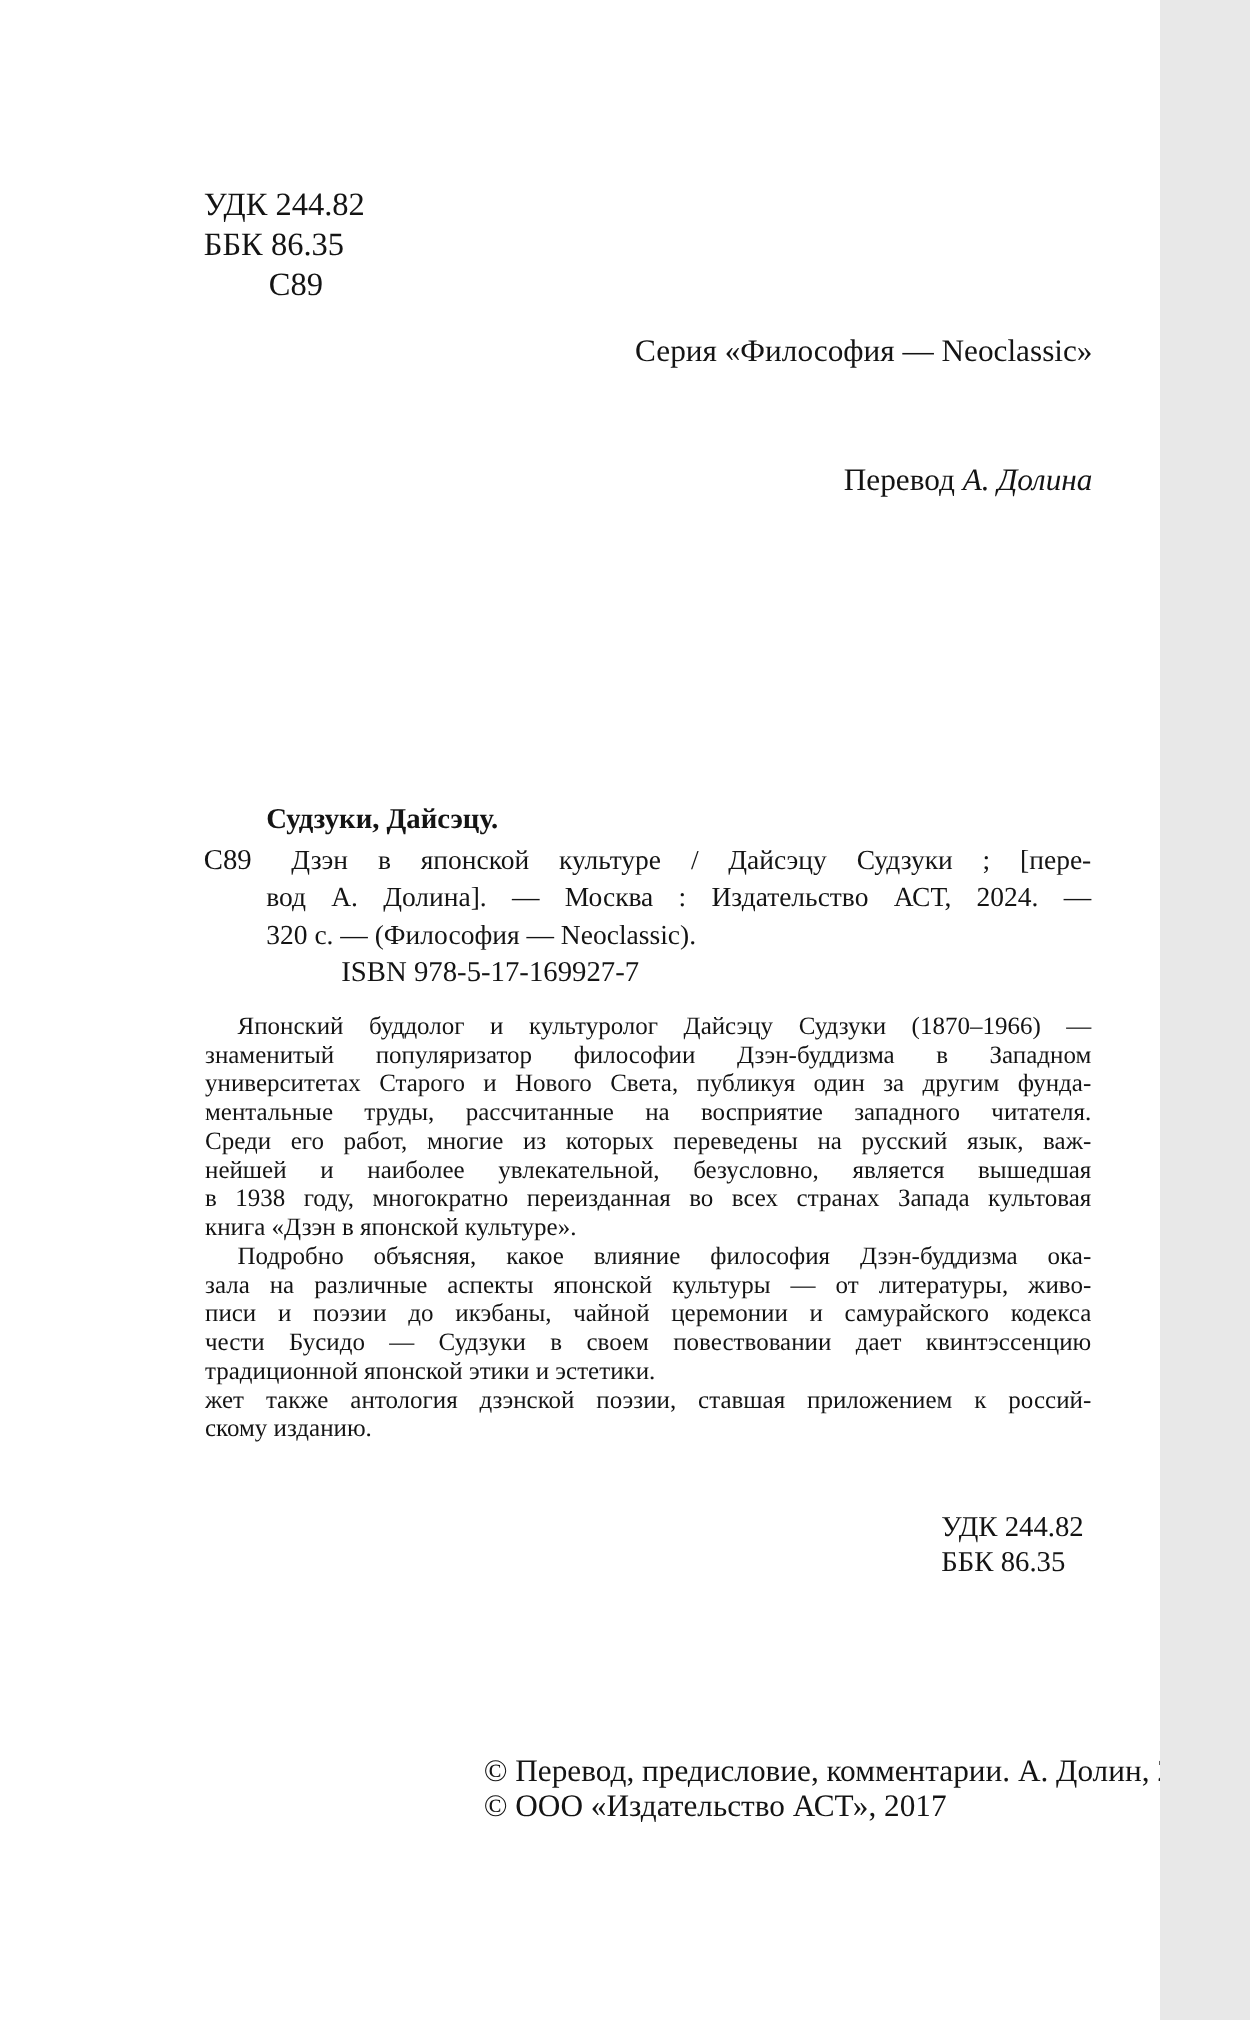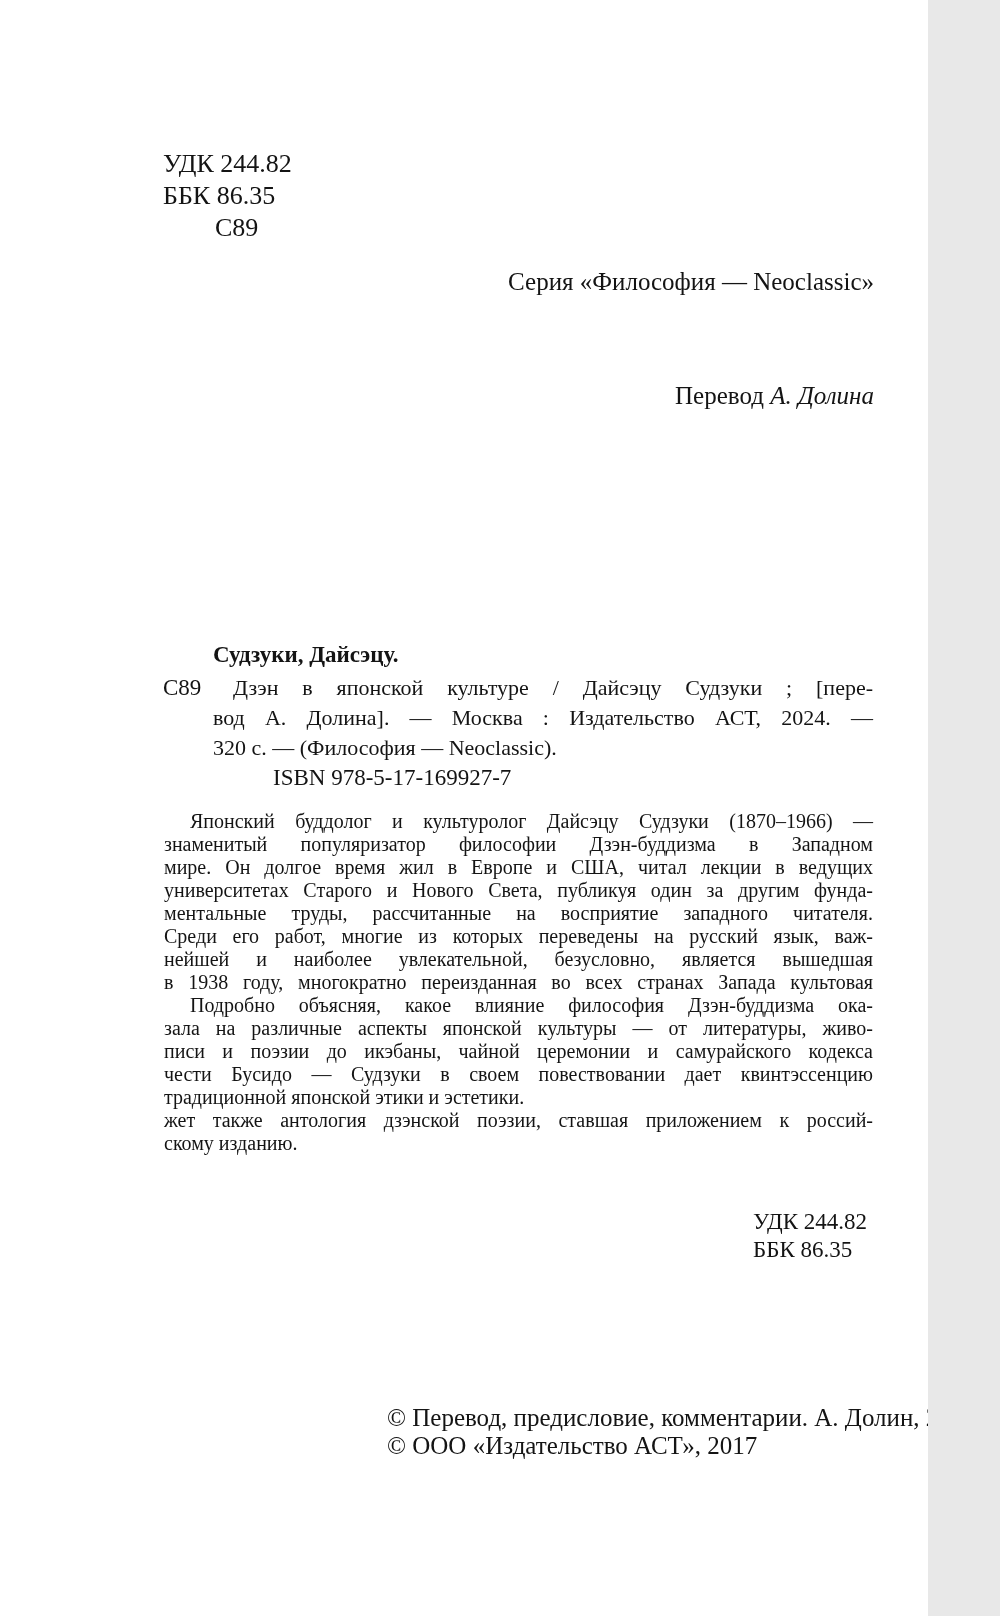--- a/index.html
+++ b/index.html
@@ -19,21 +19,21 @@
   .top-codes { left: 163px; top: 148px; font-size: 26px; line-height: 32px; }
   .top-codes .code-line { white-space: nowrap; }
   .top-codes .code-indent { padding-left: 52px; }
 
   
   .center-line {
     left: 164px; width: 710px;
     text-align: right; font-size: 25px; white-space: nowrap;
   }
   .series-line { top: 268px; }
-  .translation-line { top: 382px; }
+  .translation-line { top: 371px; }
   .design-line { top: 479px; }
   .ital { font-style: italic; }
 
   
   .card-author { left: 213px; top: 642px; font-size: 23px; font-weight: bold; white-space: nowrap; }
   .card-body { left: 213px; top: 673px; width: 660px; font-size: 22px; }
   .card-body .cline { height: 30px; line-height: 30px; }
   .card-code { left: 163px; top: 673px; font-size: 23px; line-height: 30px; }
   .isbn-line { left: 243px; top: 765px; font-size: 23px; white-space: nowrap; margin-left: 30px; }
 
@@ -79,26 +79,26 @@
       <div class="cline jl ind">Дзэн в японской культуре / Дайсэцу Судзуки ; [пере-</div>
       <div class="cline jl">вод А. Долина]. — Москва : Издательство АСТ, 2024. —</div>
       <div class="cline jl last">320 с. — (Философия — Neoclassic).</div>
     </div>
 
   <div class="abs isbn-line">ISBN 978-5-17-169927-7</div>
 
   <div class="abs annotation">
       <div class="aline jl ind">Японский буддолог и культуролог Дайсэцу Судзуки (1870–1966) —</div>
       <div class="aline jl">знаменитый популяризатор философии Дзэн-буддизма в Западном</div>
-      <div class="aline jl">мире. Он долгое время жил в Европе и США, читал лекции в ведущих</div>
       <div class="aline jl">университетах Старого и Нового Света, публикуя один за другим фунда-</div>
       <div class="aline jl">ментальные труды, рассчитанные на восприятие западного читателя.</div>
       <div class="aline jl">Среди его работ, многие из которых переведены на русский язык, важ-</div>
       <div class="aline jl">нейшей и наиболее увлекательной, безусловно, является вышедшая</div>
       <div class="aline jl">в 1938 году, многократно переизданная во всех странах Запада культовая</div>
+      <div class="aline jl last">книга «Дзэн в японской культуре».</div>
       <div class="aline jl ind">Подробно объясняя, какое влияние философия Дзэн-буддизма ока-</div>
       <div class="aline jl">зала на различные аспекты японской культуры — от литературы, живо-</div>
       <div class="aline jl">писи и поэзии до икэбаны, чайной церемонии и самурайского кодекса</div>
       <div class="aline jl">чести Бусидо — Судзуки в своем повествовании дает квинтэссенцию</div>
       <div class="aline jl last">традиционной японской этики и эстетики.</div>
       <div class="aline jl">жет также антология дзэнской поэзии, ставшая приложением к россий-</div>
       <div class="aline jl last">скому изданию.</div>
     </div>
 
   <div class="abs bottom-codes">

